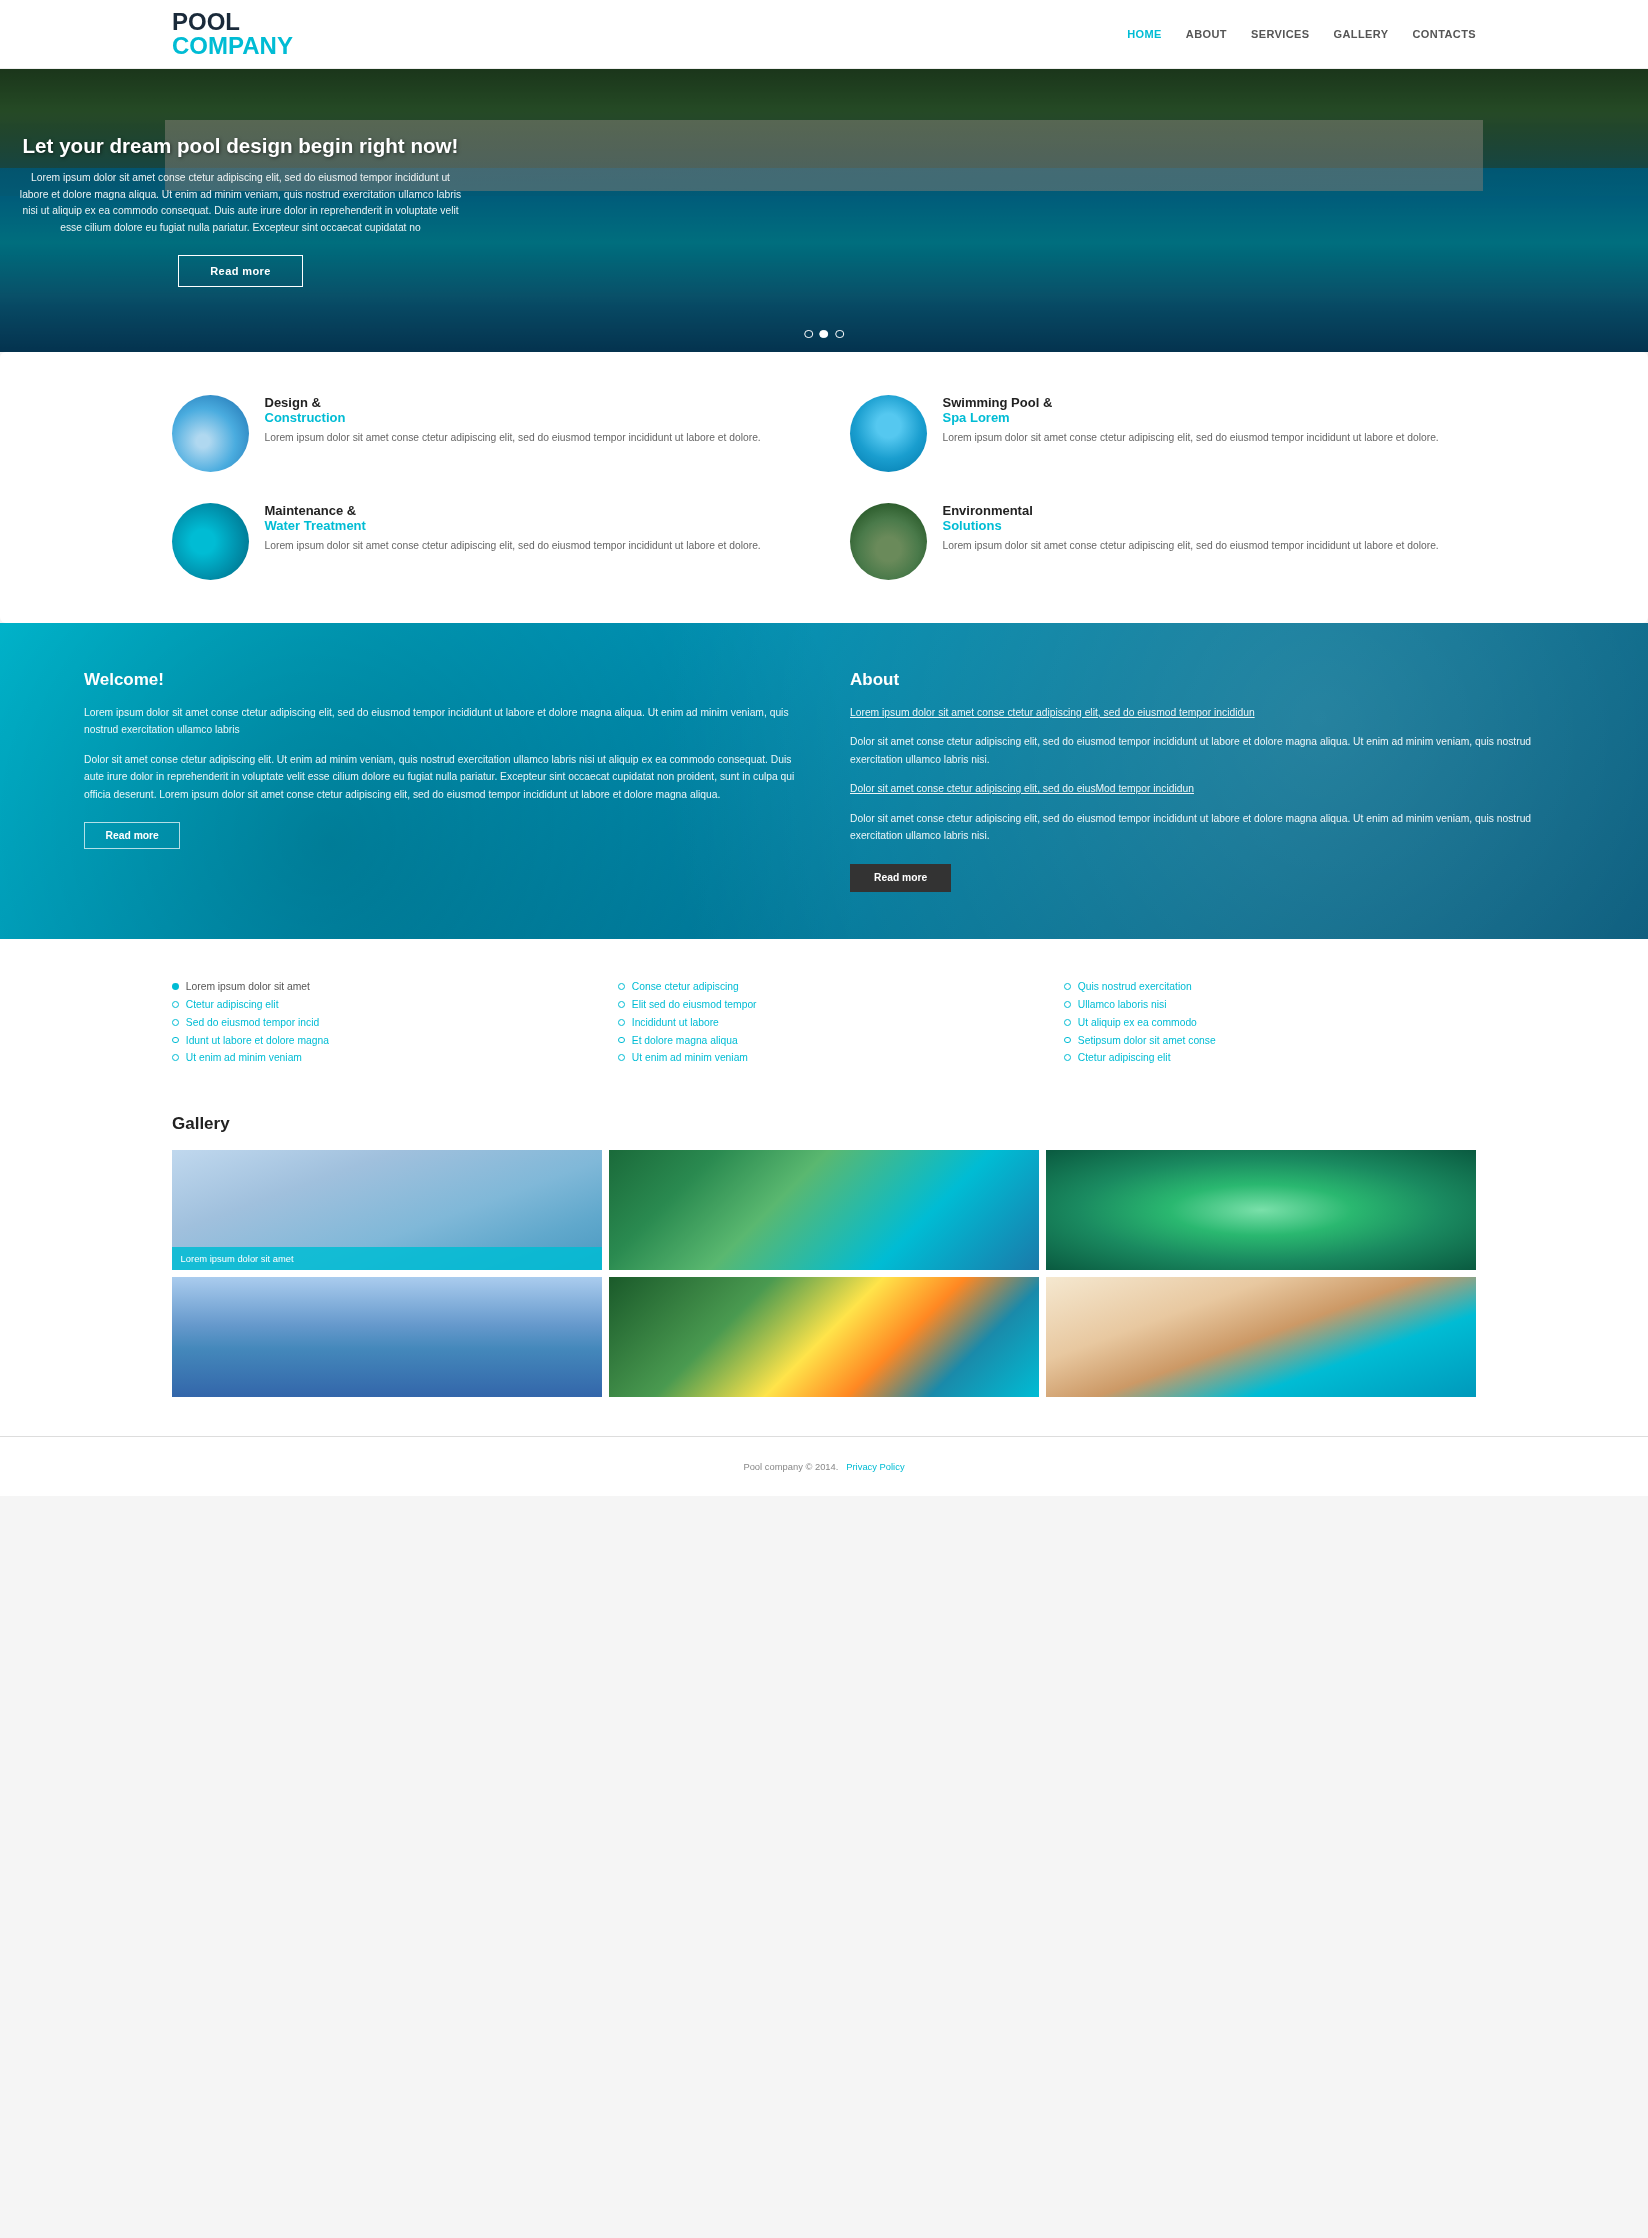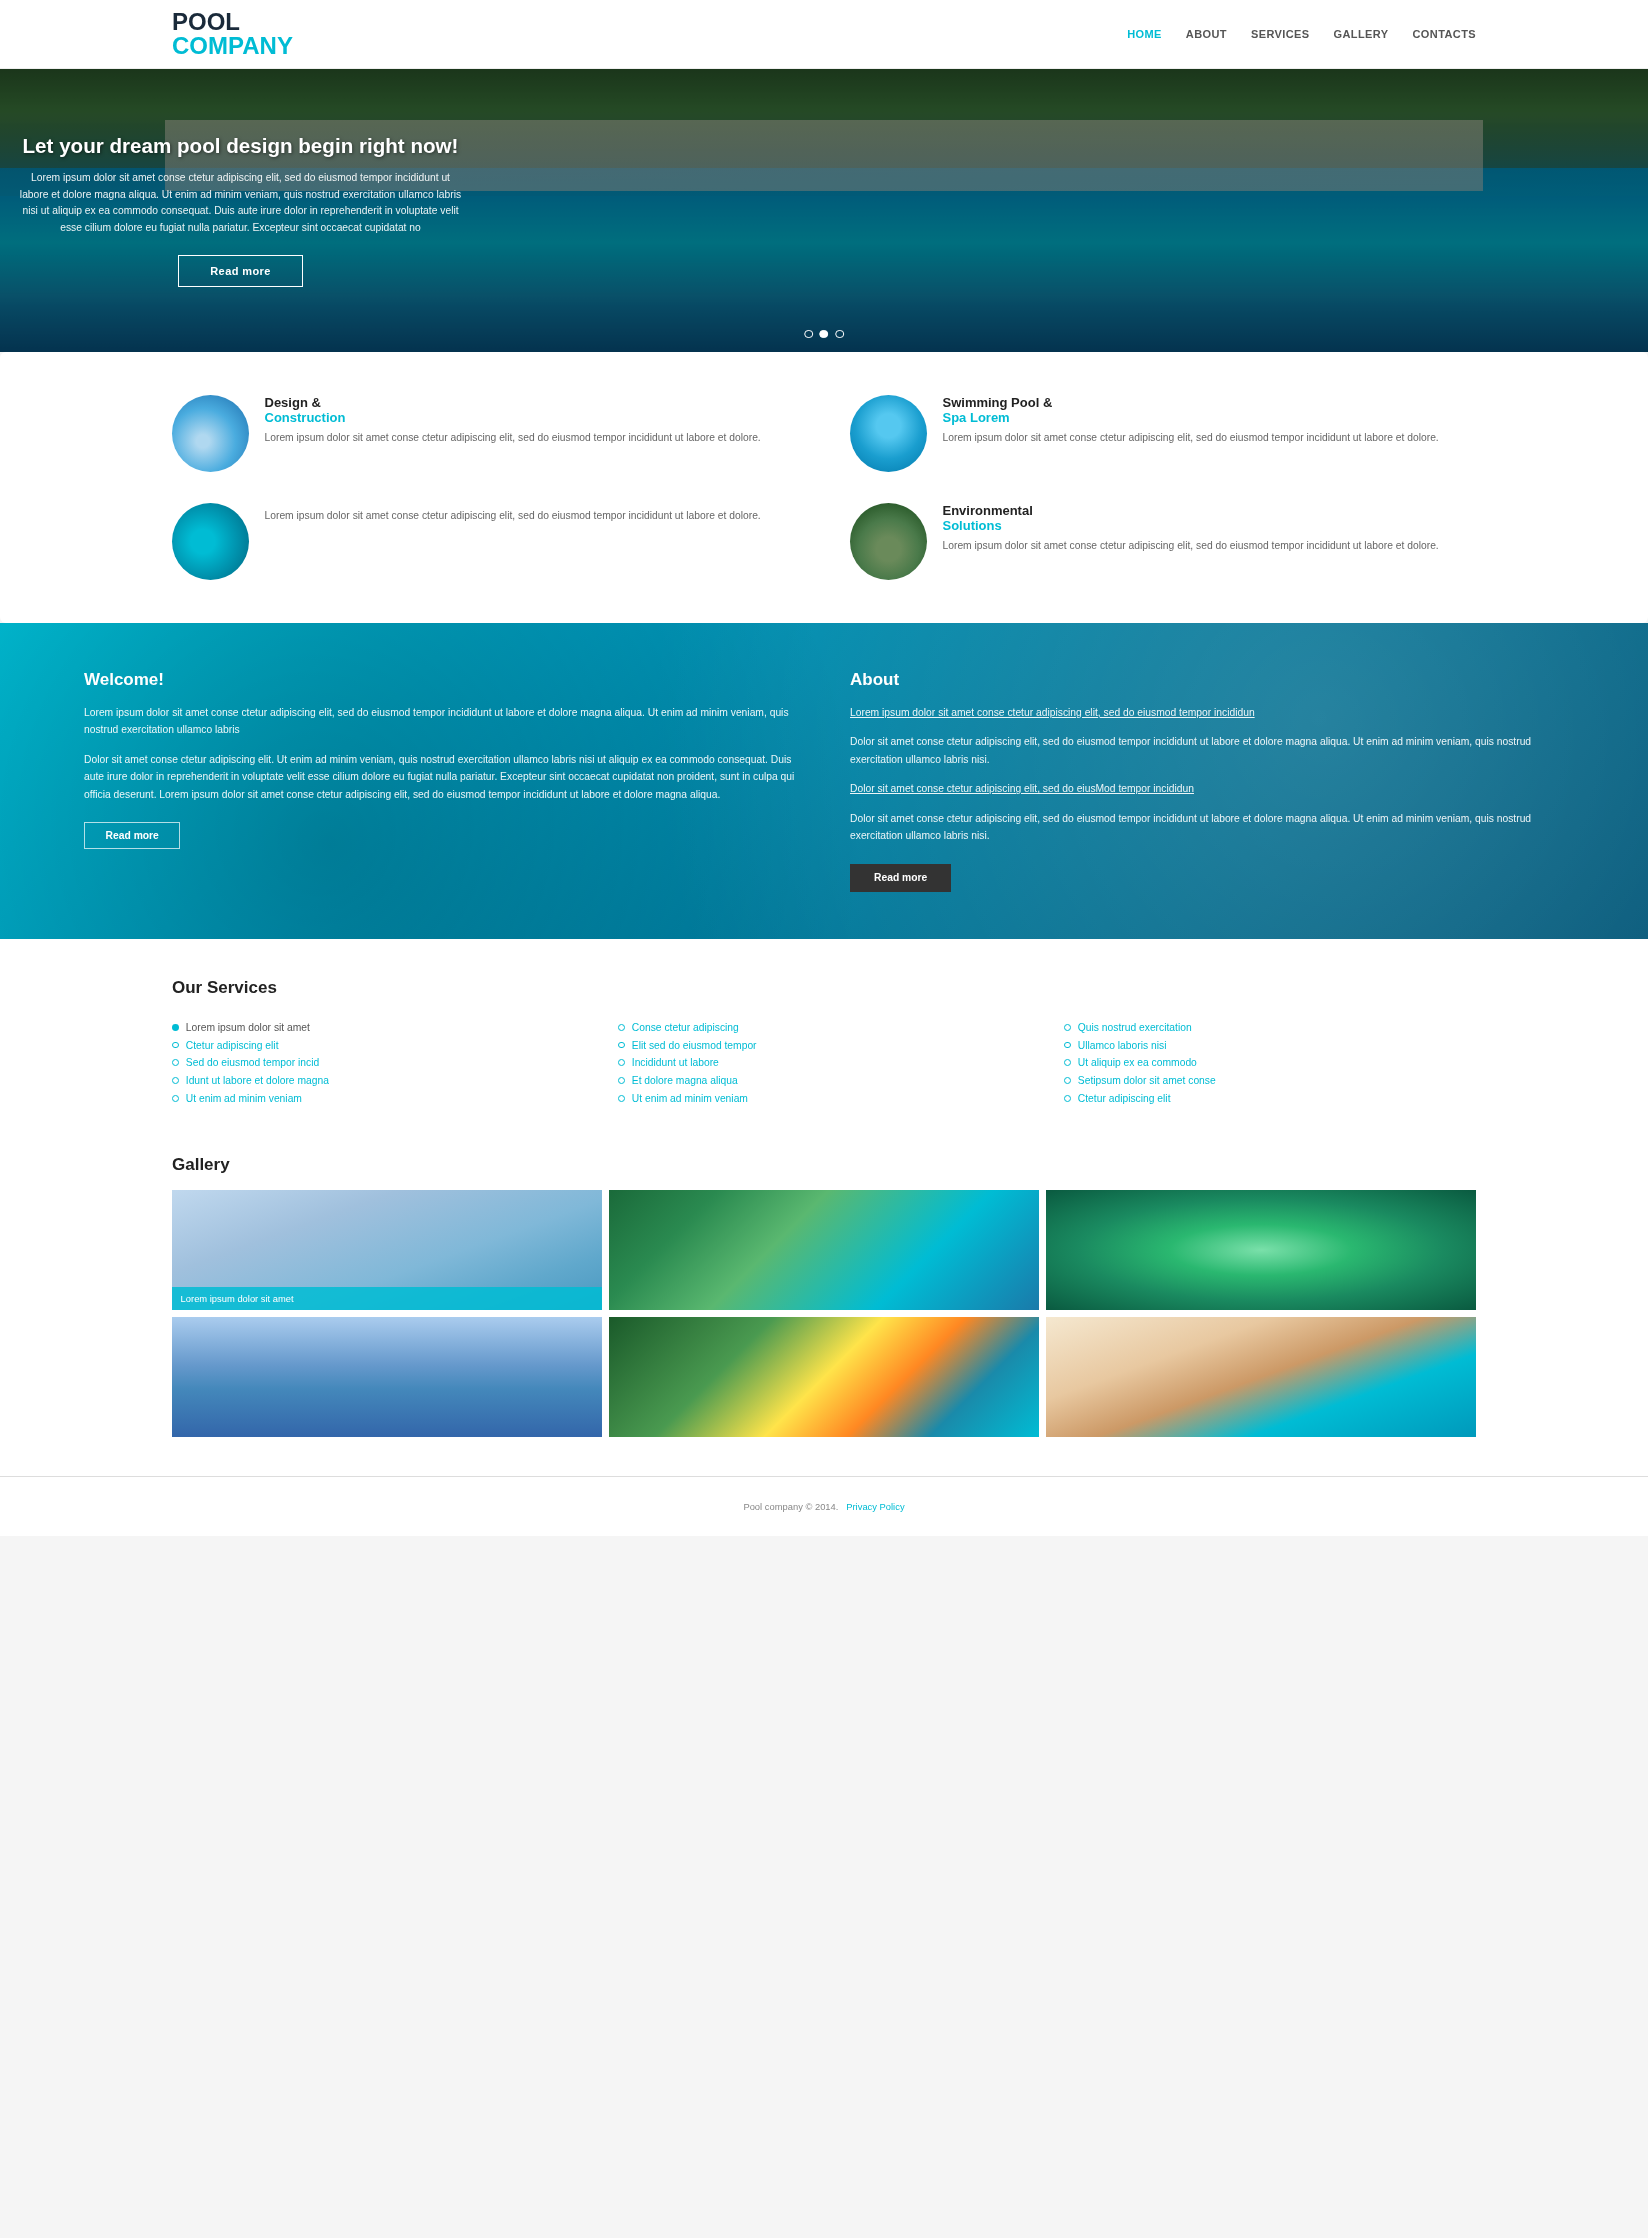--- a/index.html
+++ b/index.html
@@ -377,20 +377,24 @@
           Swimming Pool &amp;
           <span>Spa Lorem</span>
         </h3>
         <p>Lorem ipsum dolor sit amet conse ctetur adipiscing elit, sed do eiusmod tempor incididunt ut labore et dolore.</p>
       </div>
     </div>
 
     <div class="service-item">
       <div class="service-img pool-img-3" style="background:radial-gradient(circle at 40% 50%, #00bcd4 20%, #009ab5 50%, #007a95 80%);"></div>
       <div class="service-text">
+        <h3>
+          Maintenance &amp;
+          <span>Water Treatment</span>
+        </h3>
         <p>Lorem ipsum dolor sit amet conse ctetur adipiscing elit, sed do eiusmod tempor incididunt ut labore et dolore.</p>
       </div>
     </div>
 
     <div class="service-item">
       <div class="service-img pool-img-4" style="background:radial-gradient(circle at 50% 60%, #6a8a5a 20%, #4a7a4a 50%, #2a5a2a 80%);"></div>
       <div class="service-text">
         <h3>
           Environmental
           <span>Solutions</span>
@@ -419,21 +423,20 @@
       <p>Dolor sit amet conse ctetur adipiscing elit, sed do eiusmod tempor incididunt ut labore et dolore magna aliqua. Ut enim ad minim veniam, quis nostrud exercitation ullamco labris nisi.</p>
       <p class="underlined">Dolor sit amet conse ctetur adipiscing elit, sed do eiusMod tempor incididun</p>
       <p>Dolor sit amet conse ctetur adipiscing elit, sed do eiusmod tempor incididunt ut labore et dolore magna aliqua. Ut enim ad minim veniam, quis nostrud exercitation ullamco labris nisi.</p>
       <button class="btn-dark">Read more</button>
     </div>
 
   </div>
 </section>
 
 <section class="our-services-section">
-  <h2>Our Services</h2>
   <div class="services-list-grid">
 
     <div>
       <div class="services-list-item">
         <div class="bullet bullet-cyan"></div>
         <span>Lorem ipsum dolor sit amet</span>
       </div>
       <div class="services-list-item">
         <div class="bullet bullet-outline"></div>
         <a href="#">Ctetur adipiscing elit</a>

